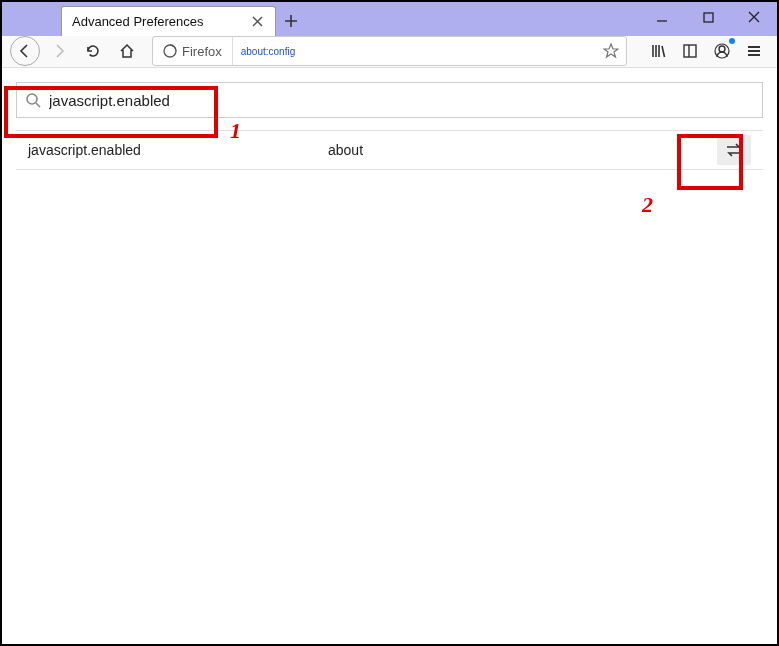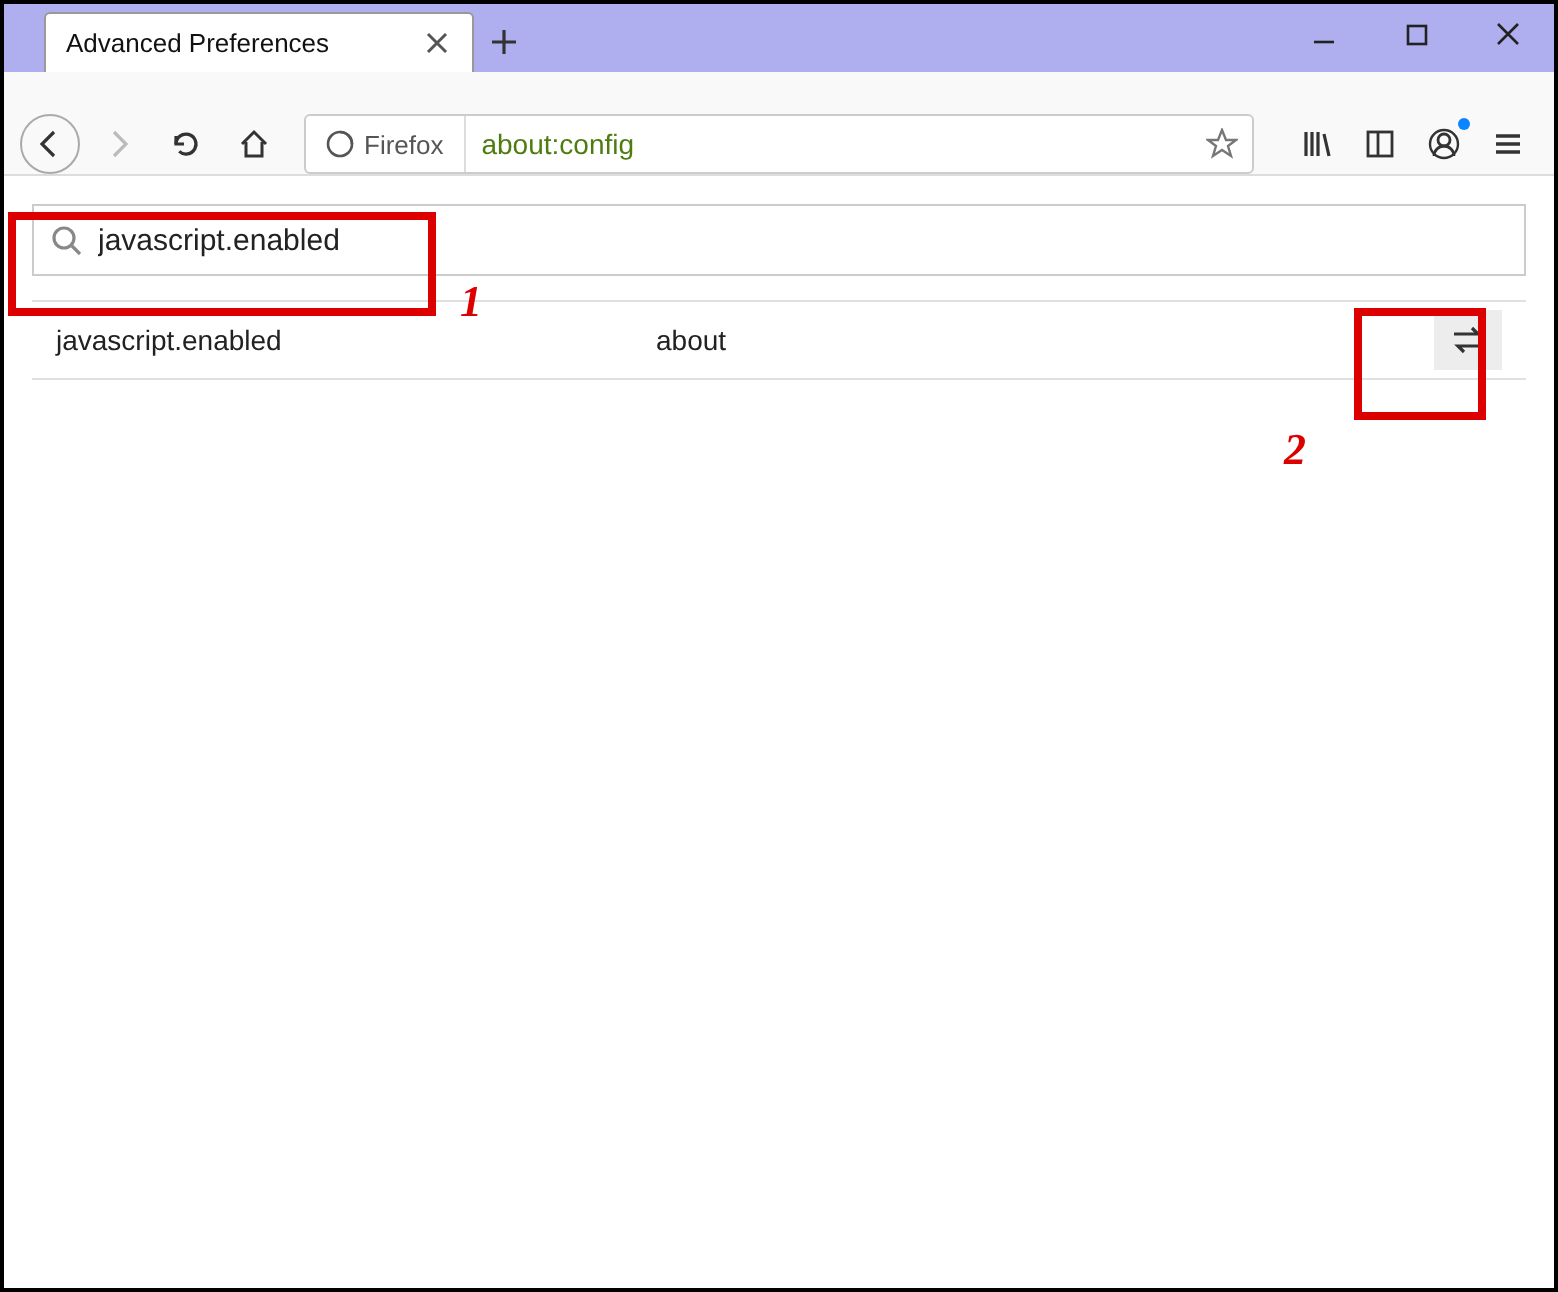--- a/index.html
+++ b/index.html
@@ -17,21 +17,21 @@
     .titlebar {
       height: 34px;
       background: #afaff0;
       display: flex;
       align-items: flex-end;
       position: relative;
     }
     .tabstrip {
       display: flex;
       align-items: flex-end;
-      padding-left: 20px;
+      padding-left: 59px;
       height: 100%;
     }
     .tab {
       background: #fff;
       height: 30px;
       min-width: 215px;
       display: flex;
       align-items: center;
       padding: 0 10px;
       border-top-left-radius: 3px;
@@ -52,46 +52,46 @@
     }
     .window-controls {
       position:absolute; right:0; top:0; height:34px; display:flex;
     }
     .wc-btn {
       width:46px; height:30px; display:flex;align-items:center;justify-content:center;
       color:#222; cursor:pointer;
     }
     
     .toolbar {
-      height: 52px;
+      height: 32px;
       background:#f9f9fa;
       border-bottom:1px solid #ddd;
       display:flex;
-      align-items:flex-end;
+      align-items:flex-start;
       padding: 0 8px;
       gap:4px;
     }
     .tb-btn {
       width:30px;height:30px;display:flex;align-items:center;justify-content:center;
       color:#333;border-radius:4px;cursor:pointer;
     }
     .tb-btn.back {
       border:1px solid #aaa; border-radius:50%; width:30px;height:30px;
     }
     .tb-btn.fdisabled { color:#bbb; }
     .urlbar {
       flex:1; height:30px; border:1px solid #ccc; border-radius:3px;
       display:flex; align-items:center; background:#fff; margin:0 6px;
     }
     .urlbar-identity {
       display:flex;align-items:center;gap:5px;padding:0 10px;border-right:1px solid #ddd;
       color:#555;height:100%;
     }
     .urlbar-input {
-      flex:1;border:none;outline:none;padding:0 8px;font-size:14px;color:#4d7c0f;background:transparent;
+      flex:1;border:none;outline:none;padding:0 8px;font-size:10px;color:#1d4ed8;background:transparent;
     }
     .urlbar-star {
       width:30px;display:flex;align-items:center;justify-content:center;color:#777;cursor:pointer;
     }
     .toolbar-right { display:flex; gap:2px; margin-left:6px; }
     
     .content {
       position:relative;
       background:#fff;
       height: calc(100% - 34px - 38px);

